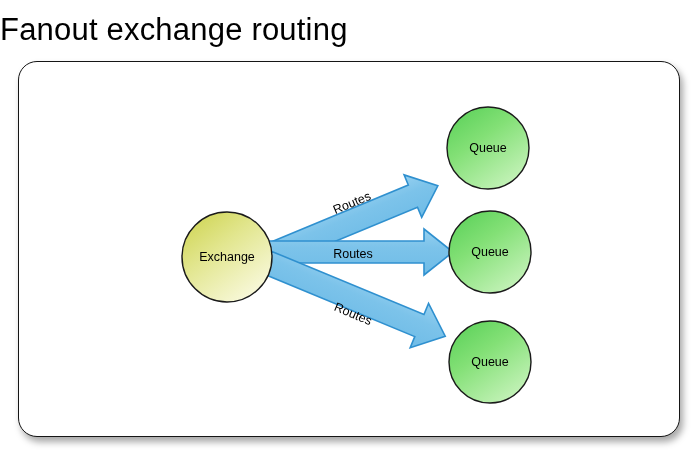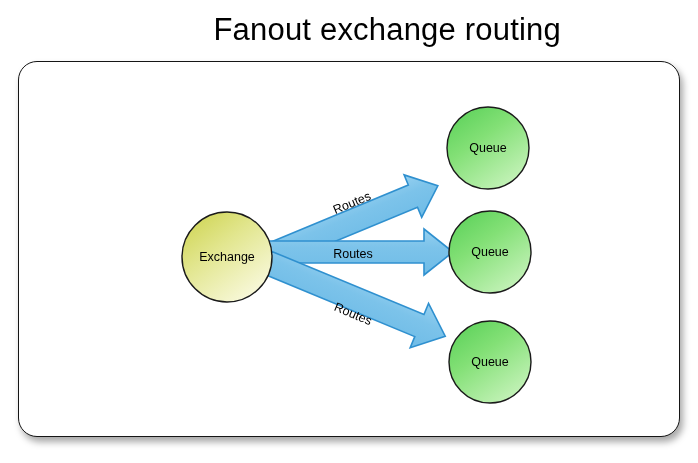--- a/index.html
+++ b/index.html
@@ -15,21 +15,21 @@
     font-family: "Liberation Sans", sans-serif;
     -webkit-font-smoothing: antialiased;
   }
 
   
   #diagram-title {
     position: absolute;
     left: 0;
     top: 12px;
     width: 561px;
-    text-align: right;
+    text-align: left;
     font-size: 31px;
     font-weight: 400;
     color: #000000;
     letter-spacing: 0.2px;
     line-height: 36px;
     white-space: nowrap;
   }
 
   
   #diagram-panel {

